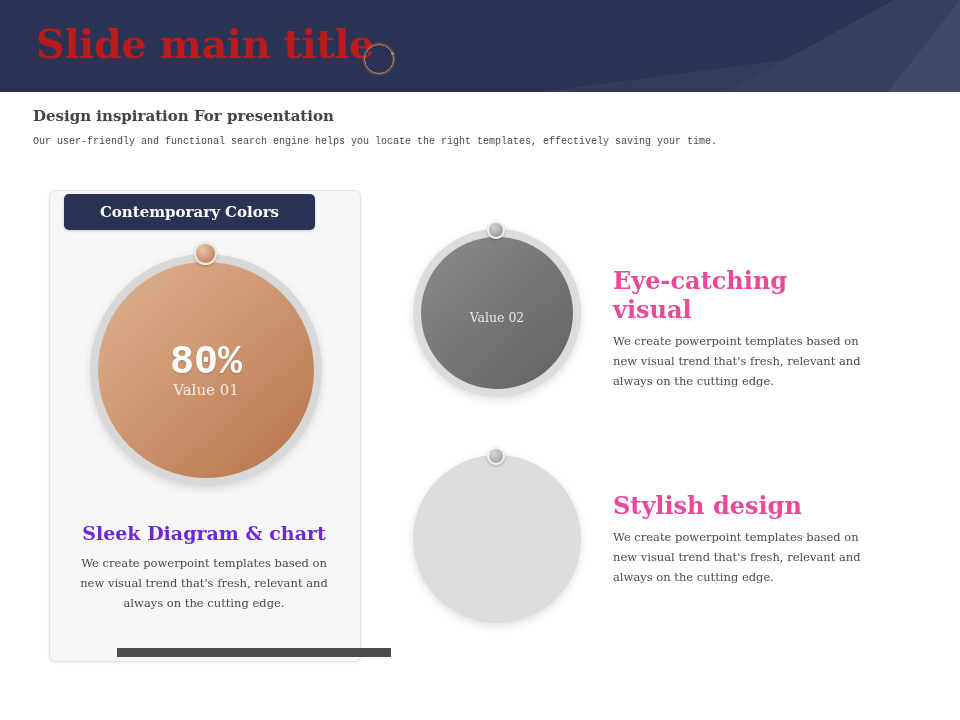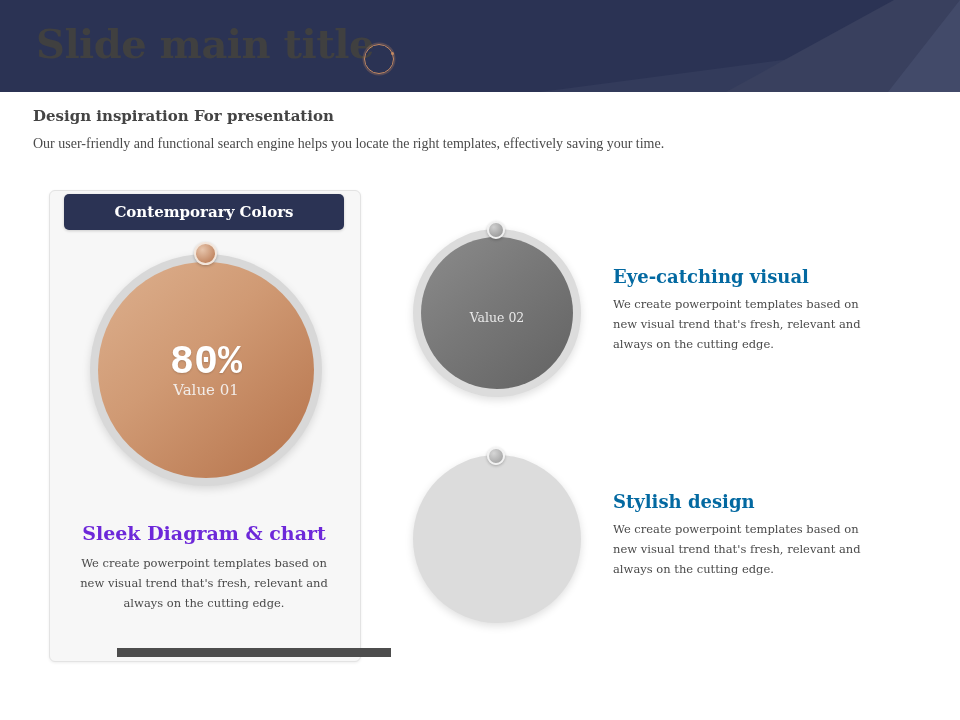--- a/index.html
+++ b/index.html
@@ -19,56 +19,56 @@
   .hdr-poly.p2{right:0;top:0;width:420px;height:92px;
     background:#333b5b;
     clip-path:polygon(100% 40%,100% 100%,0% 100%,100% 40%);}
   .hdr-poly.p3{right:0;top:0;width:120px;height:92px;
     background:#424a69;
     clip-path:polygon(100% 0%,100% 100%,40% 100%,100% 0%);}
 
   .slide-title{
     position:absolute;left:36px;top:20px;
     font-family:"DejaVu Serif",serif;
-    font-size:40px;font-weight:bold;color:#404040;letter-spacing:-0.5px;
+    font-size:40px;font-weight:bold;color:#b91c1c;letter-spacing:-0.5px;
     white-space:nowrap;
   }
   .title-ring{
     position:absolute;left:364px;top:44px;width:28px;height:28px;
     border:1.6px solid #c58a62;border-radius:50%;
     box-shadow:0 0 0 1.5px rgba(197,138,98,.28);
   }
   .title-ring::after{
     content:"";position:absolute;right:-1px;top:7px;width:3px;height:3px;
     background:#c58a62;border-radius:50%;
   }
 
   
   .sub-head{
     position:absolute;left:33px;top:107px;
     font-family:"DejaVu Serif",serif;
     font-size:15px;font-weight:bold;color:#444444;white-space:nowrap;
   }
   .sub-body{
     position:absolute;left:33px;top:136px;
-    font-family:Liberation Serif, serif;
-    font-size:14px;color:#4a4a4a;white-space:nowrap;
+    font-family:Liberation Mono, monospace;
+    font-size:10px;color:#4a4a4a;white-space:nowrap;
   }
 
   
   .card{
     position:absolute;left:49px;top:190px;width:310px;height:470px;
     background:#f7f7f7;border:1px solid #e3e3e3;border-radius:6px;
     box-shadow:0 1px 3px rgba(0,0,0,.07);
   }
   .card-bar{
     position:absolute;left:67px;bottom:4px;width:274px;height:9px;background:#4d4d4d;
   }
   .badge{
-    position:absolute;left:64px;top:194px;width:280px;height:36px;
+    position:absolute;left:64px;top:194px;width:251px;height:36px;
     background:#2b3354;border-radius:5px;
     display:flex;align-items:center;justify-content:center;
     box-shadow:0 1px 3px rgba(0,0,0,.18);
   }
   .badge span{
     font-family:"DejaVu Serif",serif;font-size:15px;font-weight:bold;color:#ffffff;
   }
 
   
   .donut{position:absolute;}
@@ -148,21 +148,21 @@
     font-family:"DejaVu Serif",serif;font-size:19px;font-weight:bold;color:#6d28d9;
   }
   .card-cap-body{
     position:absolute;left:79px;top:554px;width:250px;text-align:center;
     font-family:"DejaVu Serif",serif;font-size:11.5px;color:#4a4a4a;line-height:1.72;
   }
 
   
   .blk{position:absolute;width:256px;}
   .blk-title{
-    font-family:"DejaVu Serif",serif;font-size:18px;font-weight:bold;color:#0369a1;
+    font-family:"DejaVu Serif",serif;font-size:24px;font-weight:bold;color:#ec4899;
     margin:0 0 7px 0;
   }
   .blk-body{
     font-family:"DejaVu Serif",serif;font-size:11.5px;color:#4a4a4a;line-height:1.74;margin:0;
   }
   .blk-1{left:613px;top:266px;}
   .blk-2{left:613px;top:491px;}
 </style>
 </head>
 <body>

